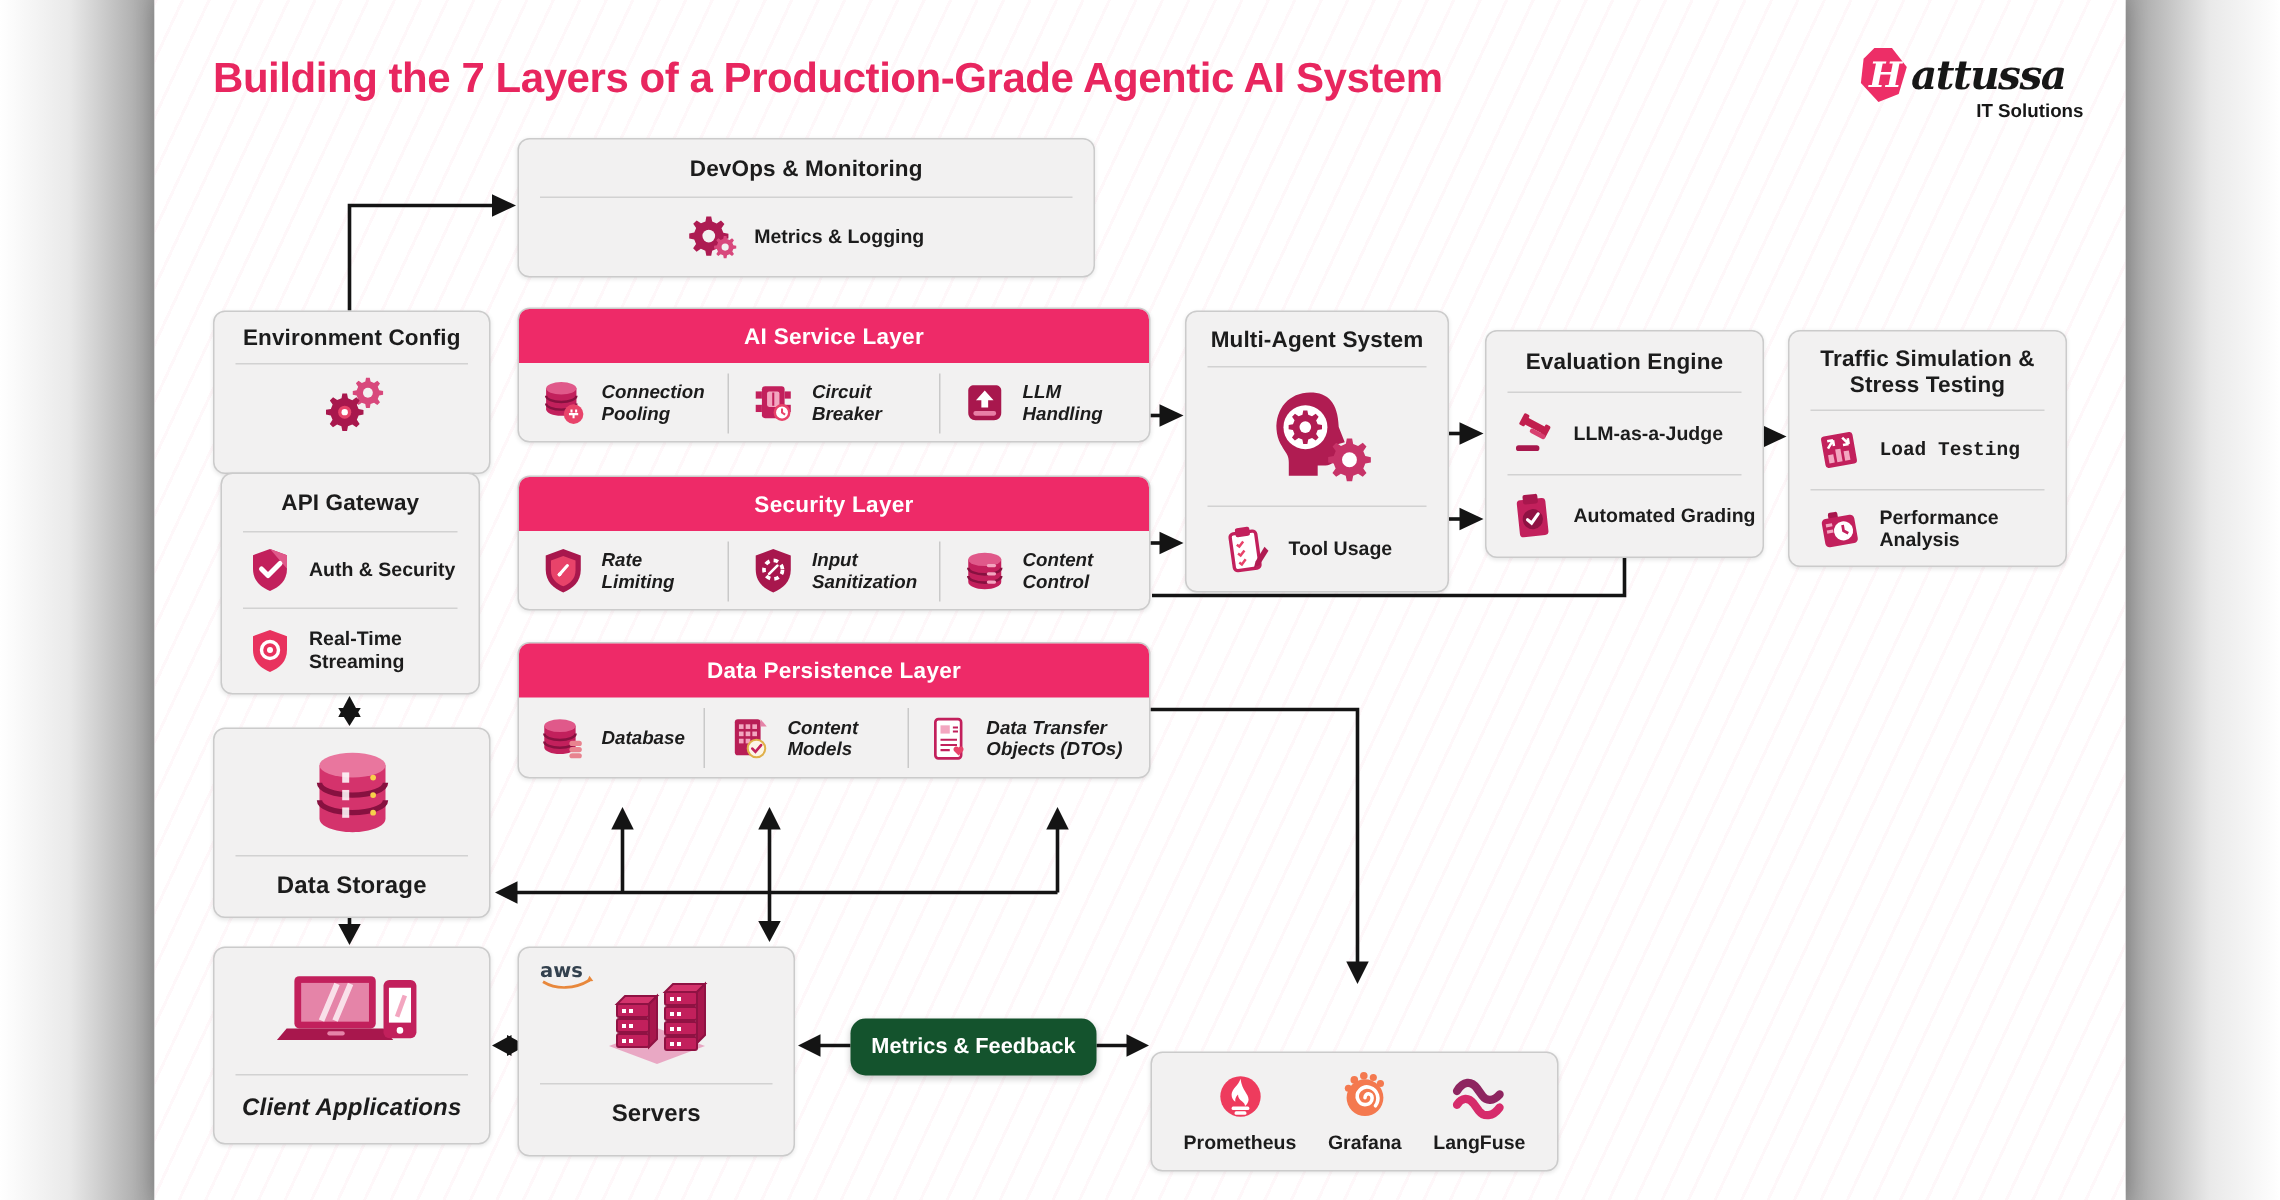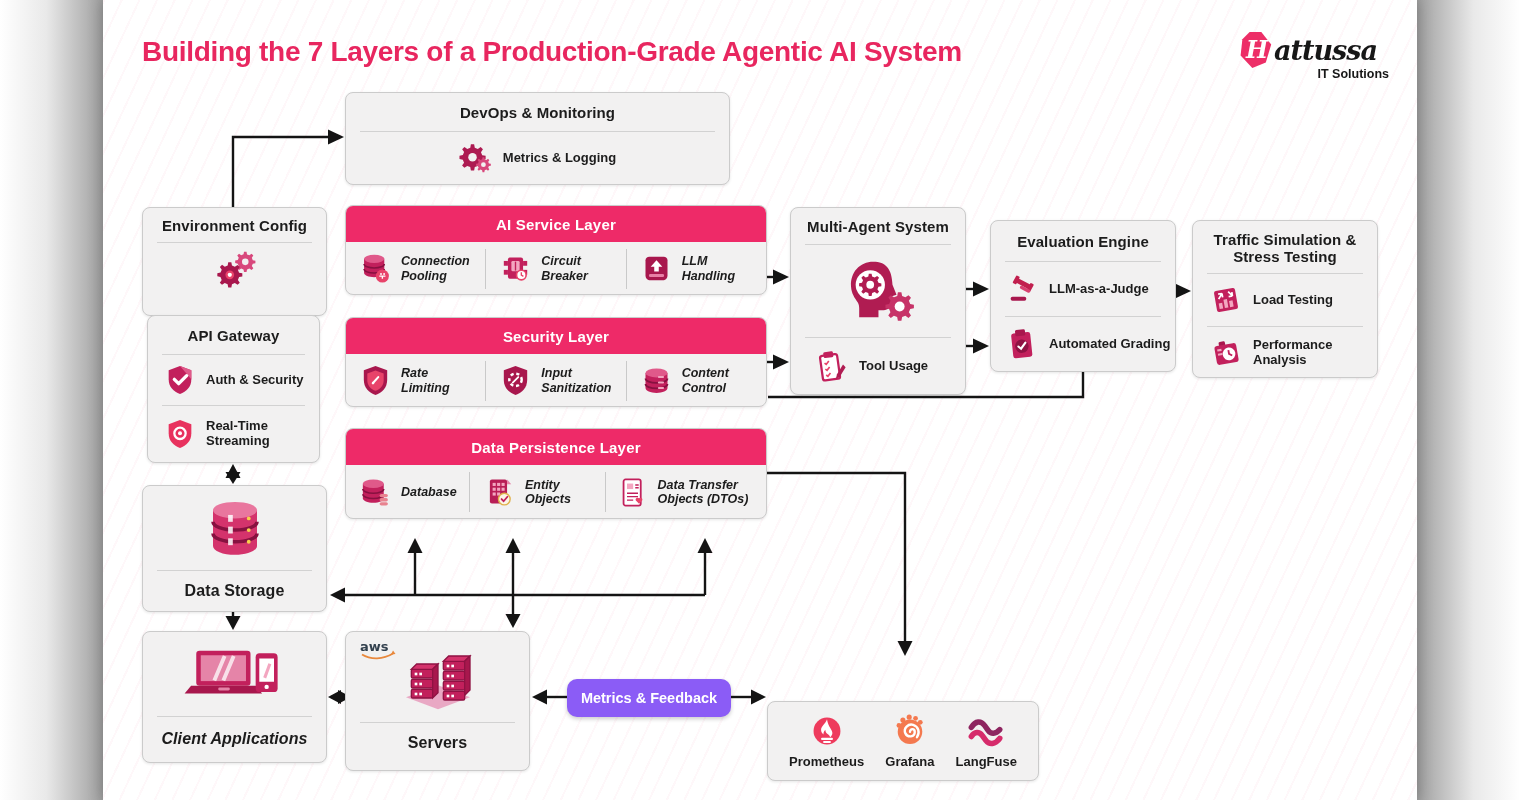--- a/index.html
+++ b/index.html
@@ -33,21 +33,21 @@
   .ic{display:block;}
   
   .layer-head{height:36px;background:#EE2A68;border-radius:7px 7px 0 0;display:flex;
       align-items:center;justify-content:center;color:#fff;font-size:15px;font-weight:700;letter-spacing:.2px;}
   .layer-body{display:flex;align-items:center;height:53px;font-style:italic;}
   .layer-cell{flex:1;display:flex;align-items:center;gap:9px;padding:0 6px 0 13px;height:40px;
       border-right:1px solid #c9c9c9;}
   .layer-cell:last-child{border-right:none;}
   .layer-cell .item-label{font-size:12.5px;}
   
-  .pill{position:absolute;z-index:3;background:#8b5cf6;border-radius:10px;display:flex;align-items:center;
+  .pill{position:absolute;z-index:3;background:#14532d;border-radius:10px;display:flex;align-items:center;
       justify-content:center;color:#fff;font-weight:700;font-size:14.5px;box-shadow:0 2px 4px rgba(0,0,0,.2);}
   
   .tools{display:flex;align-items:center;justify-content:space-evenly;height:100%;}
   .tool{display:flex;flex-direction:column;align-items:center;gap:5px;}
   .tool .item-label{font-size:13px;}
   .aws-badge{position:absolute;left:12px;top:6px;}
 </style>
 </head>
 <body>
 
@@ -285,21 +285,21 @@
       </span>
       <span class="item-label">Automated Grading</span>
     </div>
   </div>
 
   <div class="bx" style="left:1192px;top:220px;width:186px;height:158px;">
     <div class="vtitle" style="height:50px;padding:2px 16px 0;">
         <span class="bx-title">Traffic Simulation &amp; Stress Testing</span>
       </div>
     <div class="hr"></div>
-    <div class="h-item" style="height:52px;padding-left:16px;">
+    <div class="h-item" style="height:52px;padding-left:16px;font-family:Liberation Mono, monospace;">
       <span>
         <svg class="ic" width="34" height="34" viewBox="0 0 48 48">
           <g transform="rotate(-10 24 24)">
             <rect x="9" y="9" width="30" height="30" rx="3" fill="#C2205C"></rect>
             <rect x="13" y="27" width="5" height="8" fill="#F3A6C0"></rect>
             <rect x="20.5" y="23" width="5" height="12" fill="#F3A6C0"></rect>
             <rect x="28" y="26" width="5" height="9" fill="#F3A6C0"></rect>
             <path d="M14 21l6-7M20 14h-5.5M20 14v5.5" stroke="#fff" stroke-width="2.4" fill="none"></path>
             <path d="M29 13l5 7M34 20v-5.5M34 20h-5.5" stroke="#fff" stroke-width="2.4" fill="none"></path>
           </g>
@@ -419,21 +419,21 @@
               <rect x="14" y="17" width="4.5" height="4.5"></rect>
                 <rect x="20.5" y="17" width="4.5" height="4.5"></rect>
                 <rect x="27" y="17" width="4.5" height="4.5"></rect>
               <rect x="14" y="24" width="4.5" height="4.5"></rect>
                 <rect x="20.5" y="24" width="4.5" height="4.5"></rect>
             </g>
             <circle cx="31" cy="33.5" r="8.5" fill="#FCF5E6" stroke="#E0B04A" stroke-width="2"></circle>
             <path d="M27 33.5l3 3.2 5.5-6.5" stroke="#C2205C" stroke-width="2.6" fill="none" stroke-linecap="round"></path>
           </svg>
         </span>
-        <span class="item-label">Entity Objects</span>
+        <span class="item-label">Content Models</span>
       </div>
       <div class="layer-cell" style="flex:1.25;padding-left:10px;">
         <span>
           <svg class="ic" width="33" height="33" viewBox="0 0 48 48">
             <rect x="11" y="5" width="25" height="38" rx="3" fill="#fff" stroke="#C2205C" stroke-width="2.6"></rect>
             <rect x="16" y="11" width="9" height="8" fill="#F3A6C0"></rect>
             <path d="M28 13h5M28 17h5M16 25h16M16 30h16M16 35h9" stroke="#C2205C" stroke-width="2"></path>
             <path d="M33.5 32.5c-2.8-2.8-6.8.8-3.9 3.9l3.9 3.9 3.9-3.9c2.9-3.1-1.1-6.7-3.9-3.9z" fill="#E8436A"></path>
           </svg>
         </span>

